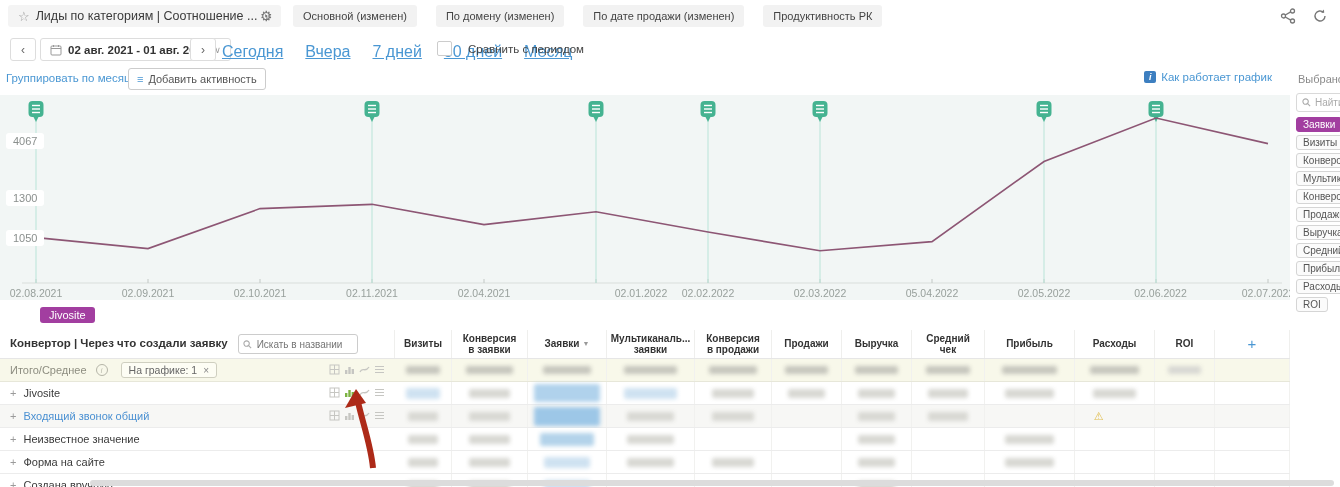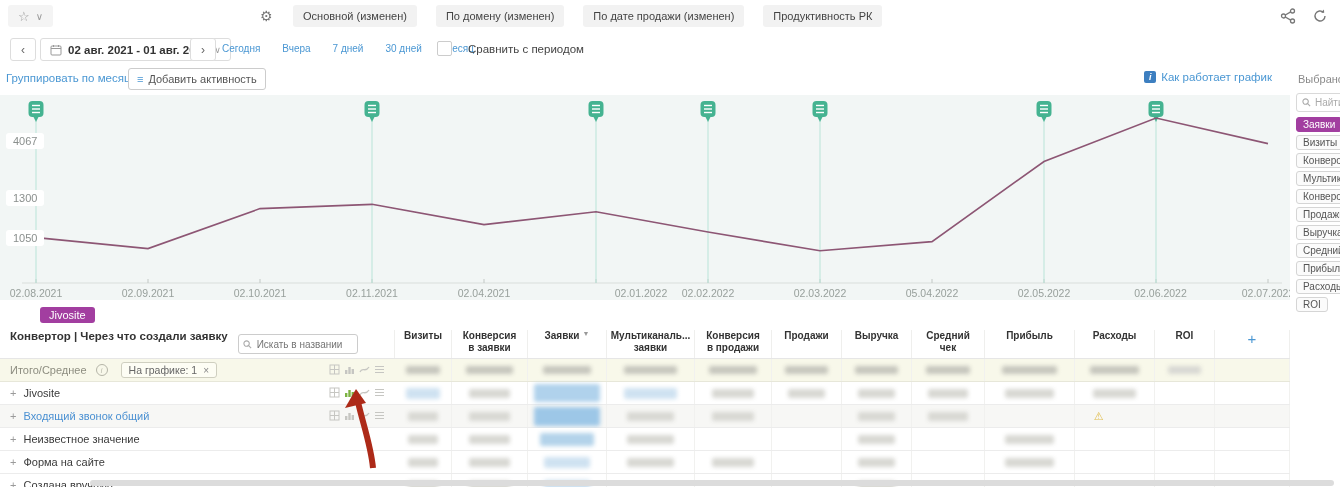--- a/index.html
+++ b/index.html
@@ -18,21 +18,21 @@
   .hdr-icons{position:absolute;right:12px;top:8px;display:flex;gap:16px;align-items:center;}
   .hicon{width:16px;height:16px;color:#777;cursor:pointer;}
   
   .tbar{position:absolute;left:0;top:33px;width:1340px;height:30px;background:#fff;}
   .navbtn{position:absolute;top:5px;width:24px;height:21px;border:1px solid #ddd;border-radius:3px;background:#fff;
           display:flex;align-items:center;justify-content:center;font-size:12px;color:#666;cursor:pointer;}
   .datebox{position:absolute;left:40px;top:5px;height:21px;border:1px solid #ddd;border-radius:3px;background:#fff;
            display:flex;align-items:center;gap:6px;padding:0 9px;font-size:11.5px;font-weight:bold;color:#333;cursor:pointer;}
   .datebox .chev{color:#999;font-size:9px;font-weight:normal;}
   .quick{position:absolute;top:10px;display:flex;gap:22px;left:222px;}
-  .qlink{font-size:10px;color:#4a97d3;cursor:pointer;white-space:nowrap;}
+  .qlink{font-size:16px;color:#4a97d3;cursor:pointer;white-space:nowrap;text-decoration:underline;}
   .cmp{position:absolute;left:437px;top:8px;display:flex;align-items:center;gap:16px;}
   .cbx{width:13px;height:13px;border:1px solid #ccc;border-radius:2px;background:#fff;cursor:pointer;}
   .cmp-label{font-size:11.5px;color:#444;}
   
   .ctrl{position:absolute;left:0;top:63px;width:1340px;height:32px;background:#fff;}
   .group-by{position:absolute;left:6px;top:9px;font-size:11.5px;color:#4a97d3;cursor:pointer;}
   .group-by .chev{font-size:9px;}
   .add-act{position:absolute;left:128px;top:5px;height:20px;border:1px solid #ccc;border-radius:3px;background:#fff;
            display:flex;align-items:center;gap:5px;padding:0 8px;font-size:11px;color:#555;cursor:pointer;}
   .how{position:absolute;right:68px;top:8px;display:flex;align-items:center;gap:5px;font-size:11.5px;color:#4a97d3;cursor:pointer;}
@@ -42,21 +42,21 @@
   .chart-region{position:absolute;left:0;top:95px;width:1290px;height:205px;background:#f2f6f5;}
   .ypill{position:absolute;left:6px;background:#fff;border-radius:3px;padding:2px 7px;font-size:11px;color:#8a8f8d;z-index:3;}
   .xlab{position:absolute;top:192px;transform:translateX(-50%);font-size:10.5px;color:#98a09c;white-space:nowrap;}
   .legend-row{position:absolute;left:0;top:300px;width:1290px;height:30px;background:#fff;}
   .series-chip{position:absolute;left:40px;top:7px;background:#a23ea0;color:#fff;border-radius:3px;
                padding:2px 9px;font-size:11px;cursor:pointer;}
   
   .table{position:absolute;left:0;top:330px;width:1290px;}
   .gridrow{display:grid;grid-template-columns:395px 57px 76px 79px 88px 77px 70px 70px 73px 90px 80px 60px 75px 1fr;}
   .thead{height:28px;border-bottom:1px solid #e6e6e6;background:#fff;}
-  .thcell{display:flex;justify-content:center;text-align:center;font-size:10px;font-weight:bold;
+  .thcell{display:flex;align-items:center;justify-content:center;text-align:center;font-size:10px;font-weight:bold;
           color:#333;line-height:1.15;border-right:1px solid #efefed;padding:0 16px;cursor:pointer;}
   .thcell.first{justify-content:flex-start;padding-left:10px;font-size:11.5px;gap:10px;cursor:default;}
   .sorticon{color:#999;font-size:7px;margin-left:3px;}
   .addcol{color:#4a97d3;font-size:15px;font-weight:normal;}
   .name-search{width:96px;height:16px;border:1px solid #ccc;border-radius:3px;font-size:10px;color:#666;
                padding:1px 4px 1px 18px;outline:none;background:#fff;}
   .search-wrap{position:relative;display:flex;align-items:center;}
   .search-wrap svg{position:absolute;left:5px;}
   .trow{height:22px;border-bottom:1px solid #ececec;background:#fff;position:relative;}
   .trow.summary{background:#f8f8ea;border-bottom:1px solid #e7e7d9;}
@@ -95,20 +95,21 @@
   .hscroll{position:absolute;left:90px;top:480px;width:1244px;height:6px;background:#dcdcdc;border-radius:3px;cursor:pointer;}
 </style>
 </head>
 <body>
 
 <div class="app">
 
   <div class="hdr">
     <div class="title-box">
       <span class="star">☆</span>
+      <span>Лиды по категориям | Соотношение ...</span>
       <span class="chev">∨</span>
     </div>
     <span class="gear">⚙</span>
     <div class="tabs">
       <div class="tab">Основной (изменен)</div>
       <div class="tab">По домену (изменен)</div>
       <div class="tab">По дате продажи (изменен)</div>
       <div class="tab">Продуктивность РК</div>
     </div>
     <div class="hdr-icons">

